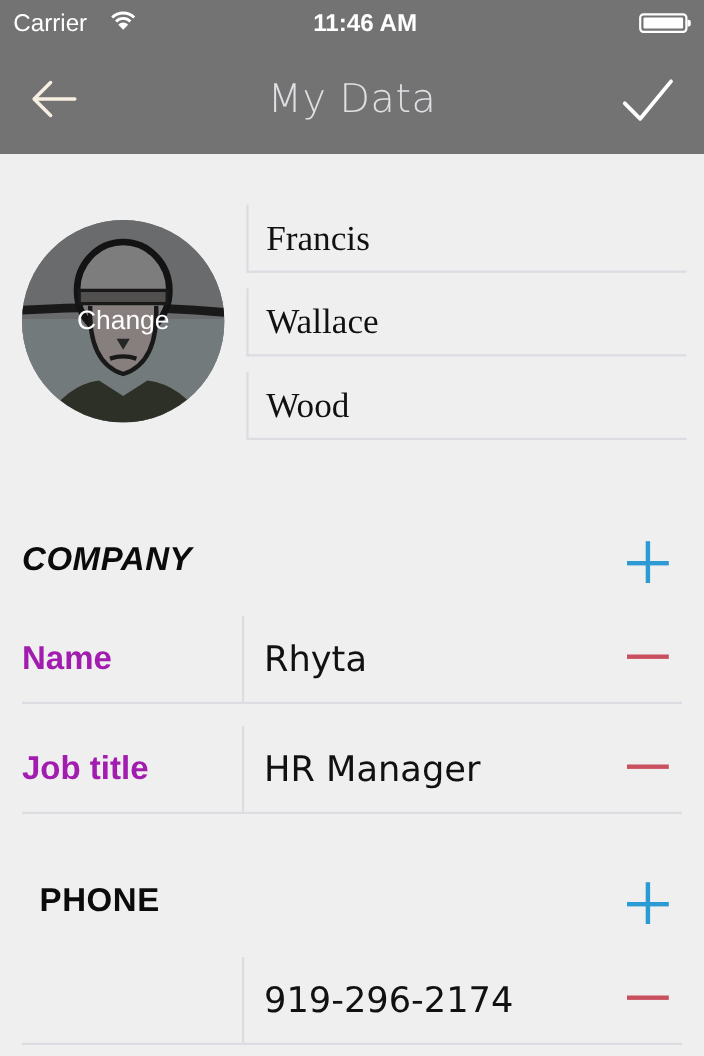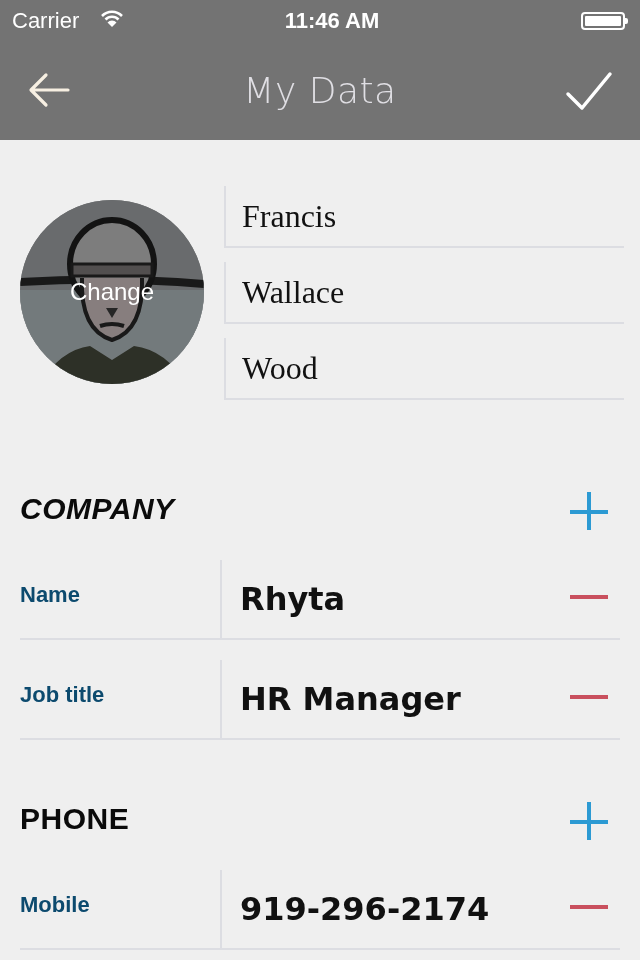--- a/index.html
+++ b/index.html
@@ -21,23 +21,23 @@
   .avatar-label { position: absolute; left: 0; width: 100%; top: 78px; text-align: center; color: #fff; font-size: 24px; }
 
   .name-field { position: absolute; left: 224px; width: 400px; height: 62px; border-left: 2px solid #dcdde2; border-bottom: 2px solid #dcdde2; font-size: 32px; color: #111; padding-left: 16px; line-height: 60px; font-family: Liberation Serif, serif; font-weight: 200; }
 
   .section-title { position: absolute; left: 20px; font-size: 30px; font-weight: bold; color: #0b0b0b; letter-spacing: 0.5px; }
   .plus-btn { position: absolute; left: 570px; width: 40px; height: 40px; }
   .plus-btn::before { content: ""; position: absolute; left: 0; top: 18px; width: 38px; height: 4px; background: #2c9ad3; }
   .plus-btn::after { content: ""; position: absolute; left: 17px; top: 0; width: 4px; height: 38px; background: #2c9ad3; }
 
   .row { position: absolute; left: 20px; width: 600px; height: 80px; border-bottom: 2px solid #dcdde2; }
-  .row-label { position: absolute; left: 0; top: 22px; font-size: 22px; font-weight: bold; color: #0c4a6e; }
+  .row-label { position: absolute; left: 0; top: 22px; font-size: 30px; font-weight: bold; color: #a21caf; }
   .row-divider { position: absolute; left: 200px; top: 0; width: 2px; height: 78px; background: #dcdde2; }
-  .row-value { position: absolute; left: 220px; top: 20px; font-size: 32px; color: #111; font-family: "DejaVu Sans", sans-serif; font-weight: 700; }
+  .row-value { position: absolute; left: 220px; top: 20px; font-size: 32px; color: #111; font-family: "DejaVu Sans", sans-serif; font-weight: 400; }
   .minus-btn { position: absolute; left: 550px; top: 22px; width: 40px; height: 30px; }
   .minus-btn::before { content: ""; position: absolute; left: 0; top: 13px; width: 38px; height: 4px; background: #c9505e; }
 </style>
 </head>
 <body>
 
 <div class="header">
   <div class="status">
     <span class="carrier">Carrier</span>
     <span class="wifi">
@@ -98,21 +98,20 @@
   <span class="minus-btn"><span></span></span>
 </div>
 
 <div class="row" style="top:660px;">
   <span class="row-label">Job title</span>
   <span class="row-divider"></span>
   <span class="row-value">HR Manager</span>
   <span class="minus-btn"><span></span></span>
 </div>
 
-<div class="section-title" style="top:802px;">PHONE</div>
+<div class="section-title" style="top:802px;margin-left:16px;">PHONE</div>
 <div class="plus-btn" style="top:802px;"><span></span></div>
 
 <div class="row" style="top:870px;">
-  <span class="row-label">Mobile</span>
   <span class="row-divider"></span>
   <span class="row-value">919-296-2174</span>
   <span class="minus-btn"><span></span></span>
 </div>
 
 </body></html>

